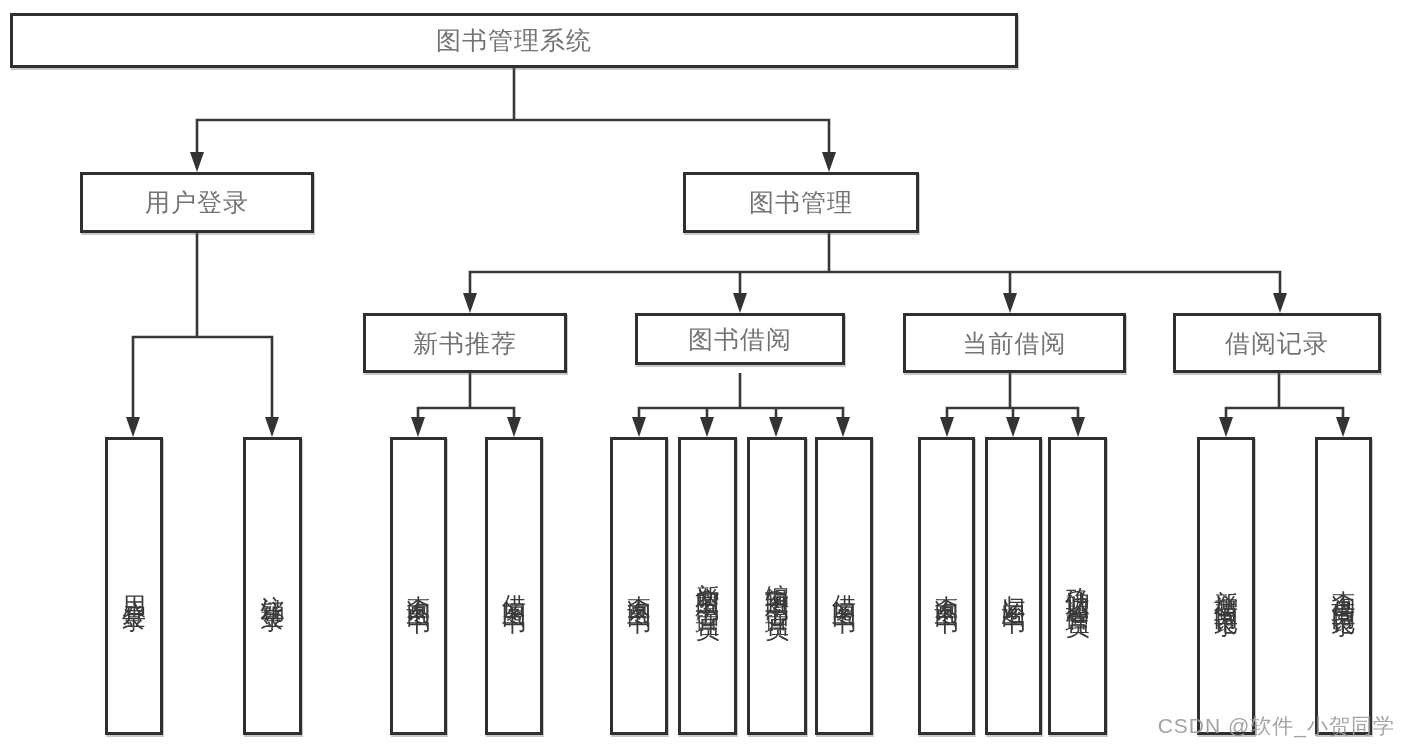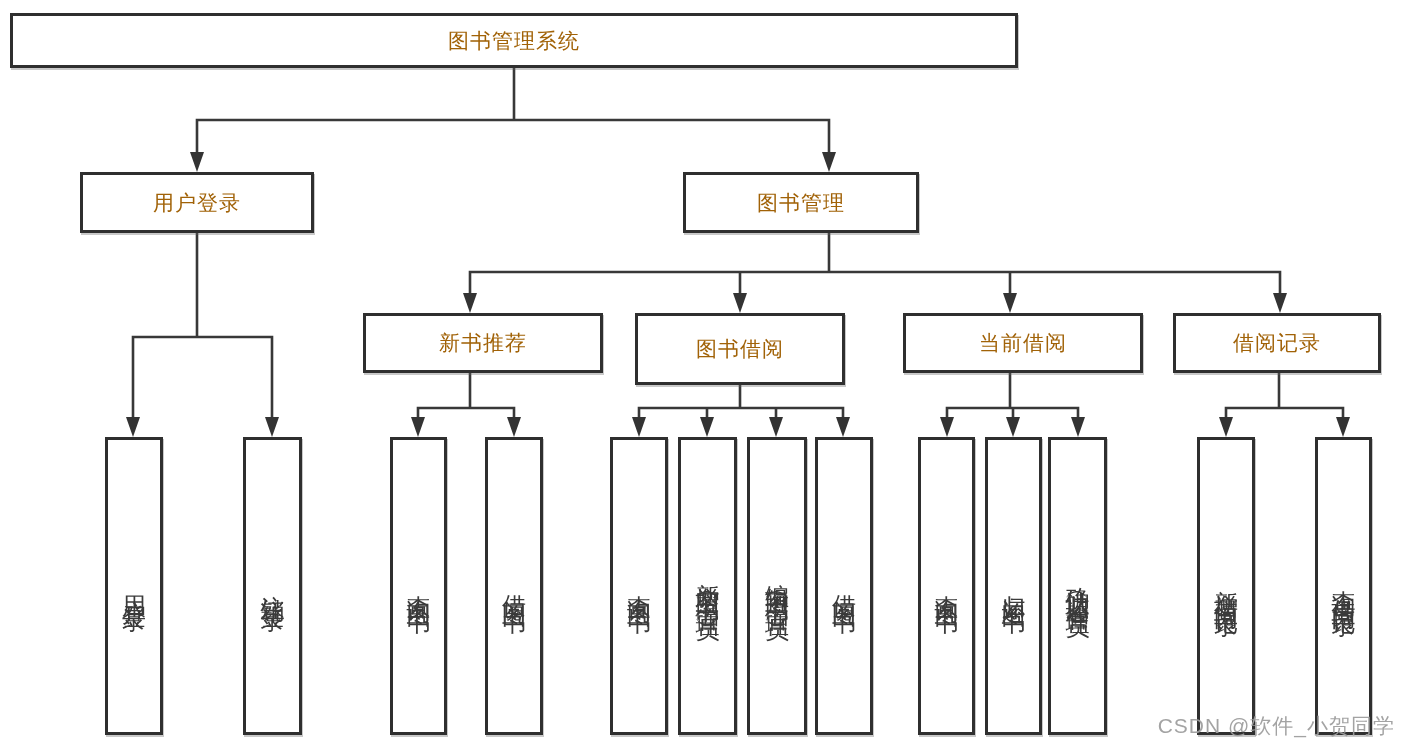--- a/index.html
+++ b/index.html
@@ -14,21 +14,21 @@
   .node{
     position:absolute;
     background:#ffffff;
     border:3px solid #2f2f2f;
     box-sizing:border-box;
     display:flex;align-items:center;justify-content:center;
     z-index:2;
     box-shadow:1px 2px 0 rgba(100,100,100,0.35);
   }
   .h-label{
-    font-size:21px;color:#a16207;letter-spacing:1px;white-space:nowrap;
+    font-size:25px;color:#737373;letter-spacing:1px;white-space:nowrap;
   }
   .v-label{
     writing-mode:vertical-rl;
     text-orientation:mixed;
     font-size:24px;color:#3a3a3a;
     letter-spacing:5px;line-height:1;
     white-space:nowrap;
   }
   .watermark{
     position:absolute;
@@ -101,27 +101,27 @@
     <span class="h-label">图书管理系统</span>
   </div>
 
   <div class="node" style="left:80px;top:172px;width:234px;height:61px">
     <span class="h-label">用户登录</span>
   </div>
   <div class="node" style="left:683px;top:172px;width:236px;height:61px">
     <span class="h-label">图书管理</span>
   </div>
 
-  <div class="node" style="left:363px;top:313px;width:240px;height:60px">
+  <div class="node" style="left:363px;top:313px;width:204px;height:60px">
     <span class="h-label">新书推荐</span>
   </div>
-  <div class="node" style="left:635px;top:313px;width:210px;height:72px">
+  <div class="node" style="left:635px;top:313px;width:210px;height:52px">
     <span class="h-label">图书借阅</span>
   </div>
-  <div class="node" style="left:903px;top:313px;width:240px;height:60px">
+  <div class="node" style="left:903px;top:313px;width:223px;height:60px">
     <span class="h-label">当前借阅</span>
   </div>
   <div class="node" style="left:1173px;top:313px;width:208px;height:60px">
     <span class="h-label">借阅记录</span>
   </div>
 
   <div class="node" style="left:105px;top:437px;width:58px;height:298px">
     <span class="v-label">用户登录</span>
   </div>
   <div class="node" style="left:243px;top:437px;width:59px;height:298px">

